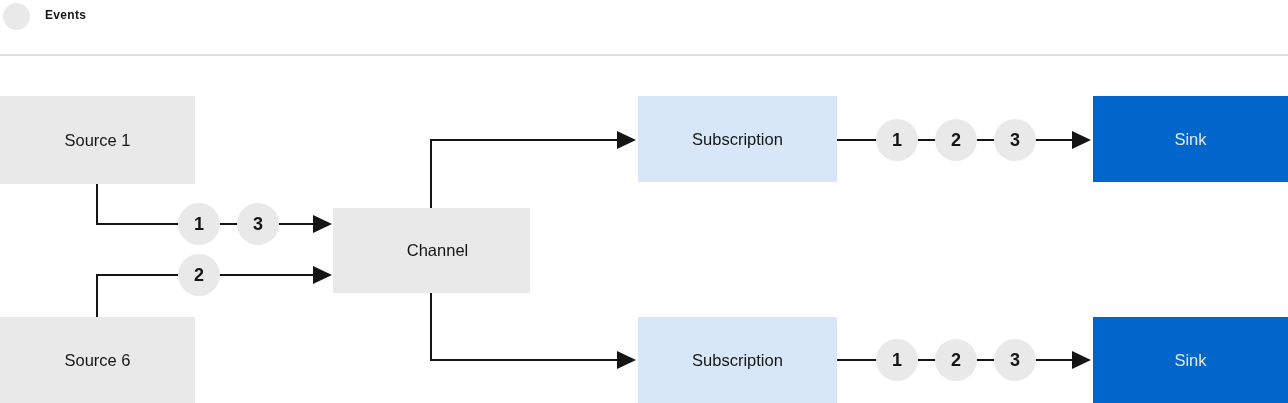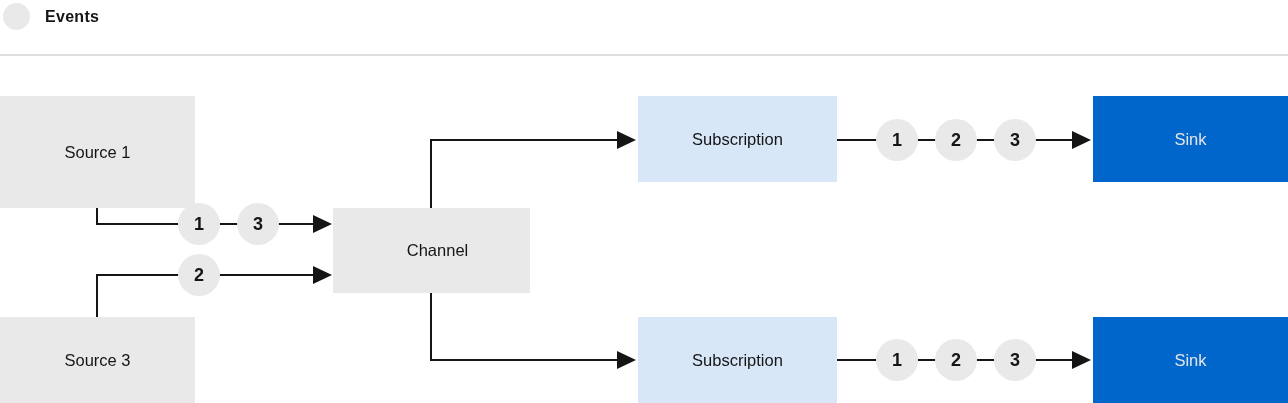--- a/index.html
+++ b/index.html
@@ -6,21 +6,21 @@
   html,body { background:#ffffff; }
   .canvas {
     position:relative; width:1288px; height:403px; background:#ffffff;
     font-family:"Liberation Sans", sans-serif; overflow:hidden;
   }
   .legend-circle {
     position:absolute; left:3px; top:3px; width:27px; height:27px;
     border-radius:50%; background:var(--node-gray,#E9E9E9);
   }
   .legend-label {
-    position:absolute; left:45px; top:8px; font-size:16px; font-weight:bold;
+    position:absolute; left:45px; top:8px; font-size:12px; font-weight:bold;
     color:var(--ink,#151515); letter-spacing:0.3px;text-align:right;
   }
   .divider {
     position:absolute; left:0; top:54px; width:1288px; height:2px;
     background:var(--divider,#DEDEDE);
   }
   .node {
     position:absolute; display:flex; align-items:center; justify-content:center;
     font-size:16.5px; color:var(--ink,#151515);
   }
@@ -64,25 +64,25 @@
   <div class="vline" style="left:430px; top:292px; height:69px;"></div>
   <div class="hline" style="left:430px; top:359px; width:190px;"></div>
   <div class="arrow-right" style="left:617px; top:351px;"></div>
 
   <div class="hline" style="left:837px; top:139px; width:238px;"></div>
   <div class="arrow-right" style="left:1072px; top:131px;"></div>
 
   <div class="hline" style="left:837px; top:359px; width:238px;"></div>
   <div class="arrow-right" style="left:1072px; top:351px;"></div>
 
-  <div class="node gray" style="left:0; top:96px; width:195px; height:112px;">
+  <div class="node gray" style="left:0; top:96px; width:195px; height:88px;">
     <span>Source 1</span>
   </div>
   <div class="node gray" style="left:0; top:317px; width:195px; height:86px;">
-    <span>Source 3</span>
+    <span>Source 6</span>
   </div>
   <div class="node gray" style="left:333px; top:208px; width:197px; height:85px;padding-left:12px;">
     <span>Channel</span>
   </div>
   <div class="node lblue" style="left:638px; top:96px; width:199px; height:86px;">
     <span>Subscription</span>
   </div>
   <div class="node lblue" style="left:638px; top:317px; width:199px; height:86px;">
     <span>Subscription</span>
   </div>

